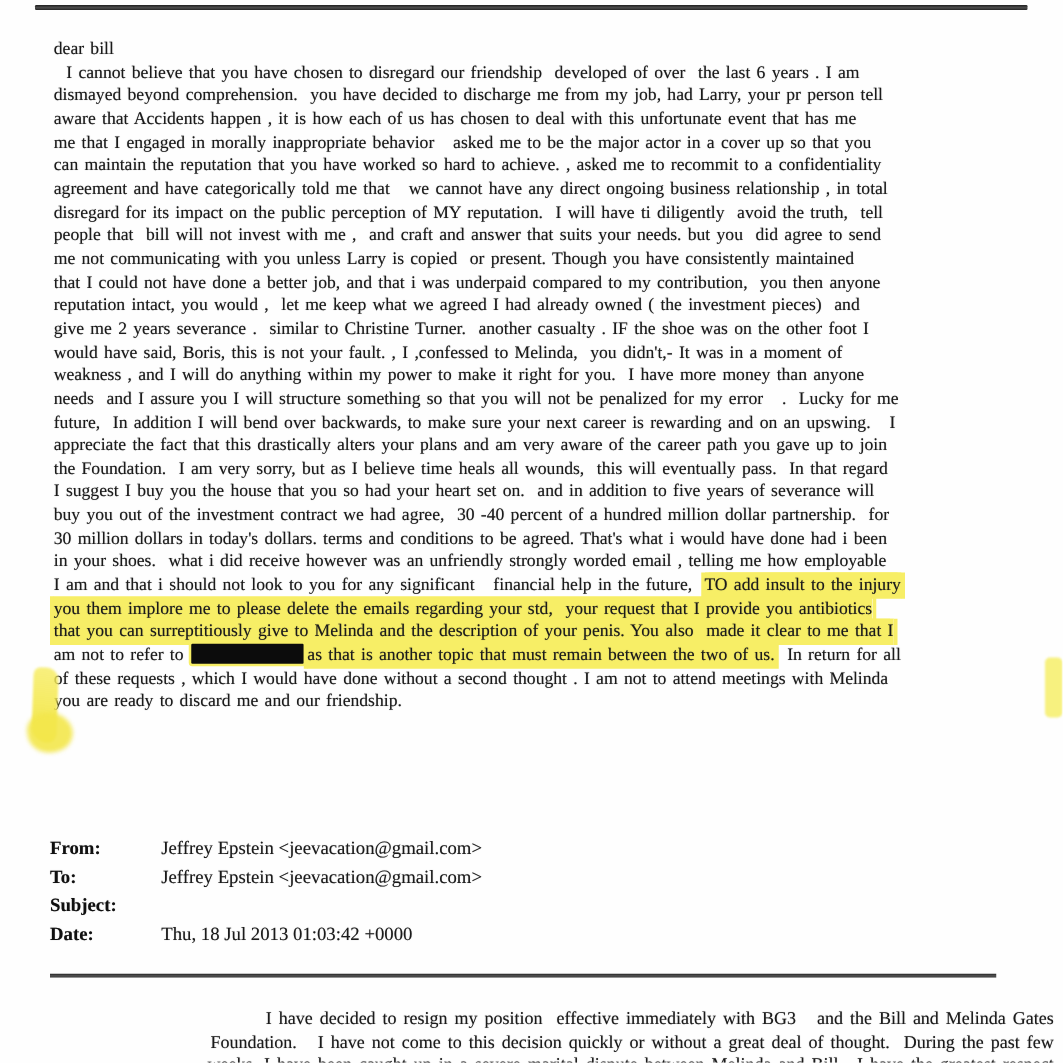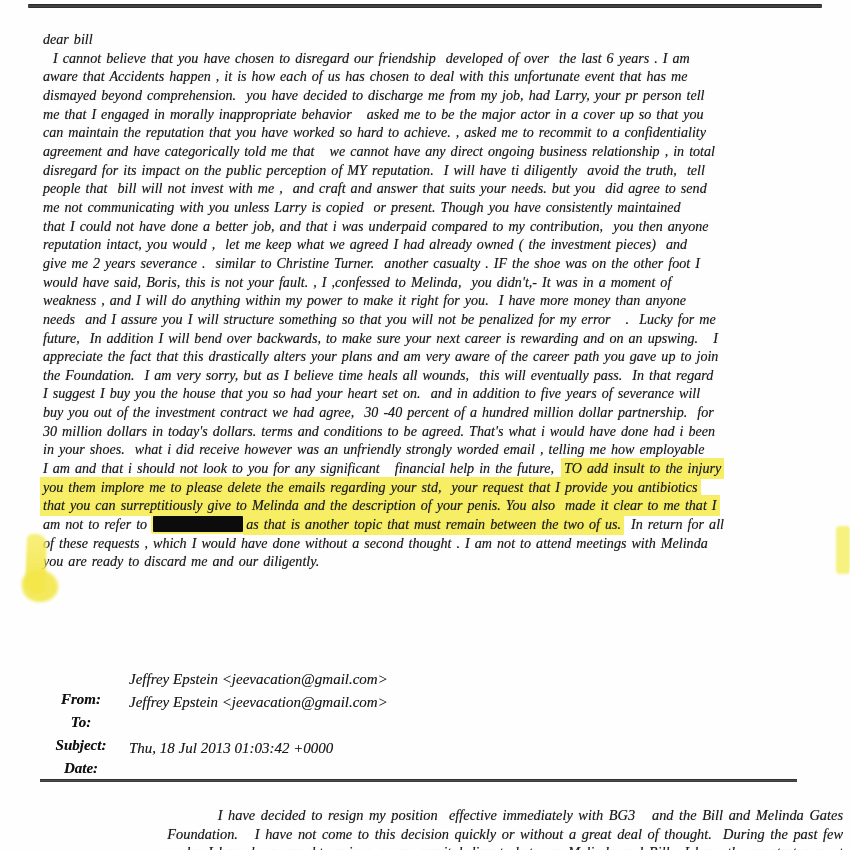--- a/index.html
+++ b/index.html
@@ -1,21 +1,21 @@
 <!DOCTYPE html>
 <html style="--bg: #fefefe; --txt: #1b1b1b; --hl: #f7ee66; --redact: #0c0c0c;"><head>
 <meta charset="utf-8">
 <style>
   html, body { margin:0; padding:0; }
   body {
     width:850px; height:850px; overflow:hidden; position:relative;
     background:var(--bg, #fefefe);
     font-family:"Liberation Serif", serif;
   }
-  .page { position:absolute; inset:0;font-style:italic; }
+  .page { position:absolute; inset:0; }
 
   .rule-top {
     position:absolute; left:28px; top:4px; width:794px; height:4px;
     background:linear-gradient(180deg, #1f1f1f, #4d4d4d 55%, #242424);
     border-radius:1px;
   }
   .rule-mid {
     position:absolute; left:40px; top:779px; width:757px; height:3px;
     background:linear-gradient(180deg, #232323, #565656 60%, #2a2a2a);
   }
@@ -57,39 +57,38 @@
     filter:blur(1.5px); transform:rotate(-8deg);
   }
   .streak-right {
     position:absolute; left:836px; top:526px; width:14px; height:48px;
     background:rgba(246,238,105,.85); filter:blur(1px); border-radius:4px;
   }
 
   #email-headers { position:absolute; left:40px; top:668px; }
   .hrow { display:flex; height:23px; font-size:15px; line-height:23px; }
   .hlabel {
-    width:82px; text-align:center; font-weight:bold; color:#101010;
+    width:82px; text-align:left; font-weight:bold; color:#101010;
     text-shadow:0 0 0.6px rgba(16,16,16,0.5);
-    margin-top:20px;
   }
   .hvalue { margin-left:7px; color:var(--txt, #1b1b1b);
     text-shadow:0 0 0.6px rgba(27,27,27,0.5); white-space:pre; }
 </style>
 </head>
 <body>
 
 <div class="page">
 
   <div class="rule-top"></div>
 
   <div id="email-body">
       <div class="tline"><span class="seg">dear bill</span></div>
       <div class="tline"><span class="seg">  I cannot believe that you have chosen to disregard our friendship  developed of over  the last 6 years . I am</span></div>
+      <div class="tline"><span class="seg">dismayed beyond comprehension.  you have decided to discharge me from my job, had Larry, your pr person tell</span></div>
       <div class="tline"><span class="seg">aware that Accidents happen , it is how each of us has chosen to deal with this unfortunate event that has me</span></div>
-      <div class="tline"><span class="seg">dismayed beyond comprehension.  you have decided to discharge me from my job, had Larry, your pr person tell</span></div>
       <div class="tline"><span class="seg">me that I engaged in morally inappropriate behavior   asked me to be the major actor in a cover up so that you</span></div>
       <div class="tline"><span class="seg">can maintain the reputation that you have worked so hard to achieve. , asked me to recommit to a confidentiality</span></div>
       <div class="tline"><span class="seg">agreement and have categorically told me that   we cannot have any direct ongoing business relationship , in total</span></div>
       <div class="tline"><span class="seg">disregard for its impact on the public perception of MY reputation.  I will have ti diligently  avoid the truth,  tell</span></div>
       <div class="tline"><span class="seg">people that  bill will not invest with me ,  and craft and answer that suits your needs. but you  did agree to send</span></div>
       <div class="tline"><span class="seg">me not communicating with you unless Larry is copied  or present. Though you have consistently maintained</span></div>
       <div class="tline"><span class="seg">that I could not have done a better job, and that i was underpaid compared to my contribution,  you then anyone</span></div>
       <div class="tline"><span class="seg">reputation intact, you would ,  let me keep what we agreed I had already owned ( the investment pieces)  and</span></div>
       <div class="tline"><span class="seg">give me 2 years severance .  similar to Christine Turner.  another casualty . IF the shoe was on the other foot I</span></div>
       <div class="tline"><span class="seg">would have said, Boris, this is not your fault. , I ,confessed to Melinda,  you didn't,- It was in a moment of</span></div>
@@ -100,21 +99,21 @@
       <div class="tline"><span class="seg">the Foundation.  I am very sorry, but as I believe time heals all wounds,  this will eventually pass.  In that regard</span></div>
       <div class="tline"><span class="seg">I suggest I buy you the house that you so had your heart set on.  and in addition to five years of severance will</span></div>
       <div class="tline"><span class="seg">buy you out of the investment contract we had agree,  30 -40 percent of a hundred million dollar partnership.  for</span></div>
       <div class="tline"><span class="seg">30 million dollars in today's dollars. terms and conditions to be agreed. That's what i would have done had i been</span></div>
       <div class="tline"><span class="seg">in your shoes.  what i did receive however was an unfriendly strongly worded email , telling me how employable</span></div>
       <div class="tline"><span class="seg">I am and that i should not look to you for any significant   financial help in the future,  </span><span class="hl">TO add insult to the injury</span></div>
       <div class="tline"><span class="hl">you them implore me to please delete the emails regarding your std,  your request that I provide you antibiotics</span></div>
       <div class="tline"><span class="hl">that you can surreptitiously give to Melinda and the description of your penis. You also  made it clear to me that I</span></div>
       <div class="tline"><span class="seg">am not to refer to </span><span class="redact"></span><span class="hl">as that is another topic that must remain between the two of us.</span><span class="seg">  In return for all</span></div>
       <div class="tline"><span class="seg">of these requests , which I would have done without a second thought . I am not to attend meetings with Melinda</span></div>
-      <div class="tline"><span class="seg">you are ready to discard me and our diligently.</span></div>
+      <div class="tline"><span class="seg">you are ready to discard me and our friendship.</span></div>
     </div>
 
   <div class="swoosh-left"></div>
   <div class="swoosh-left2"></div>
   <div class="streak-right"></div>
 
   <div id="email-headers">
     <div class="hrow">
       <span class="hlabel">From:</span>
       <span class="hvalue">Jeffrey Epstein &lt;jeevacation@gmail.com&gt;</span>

